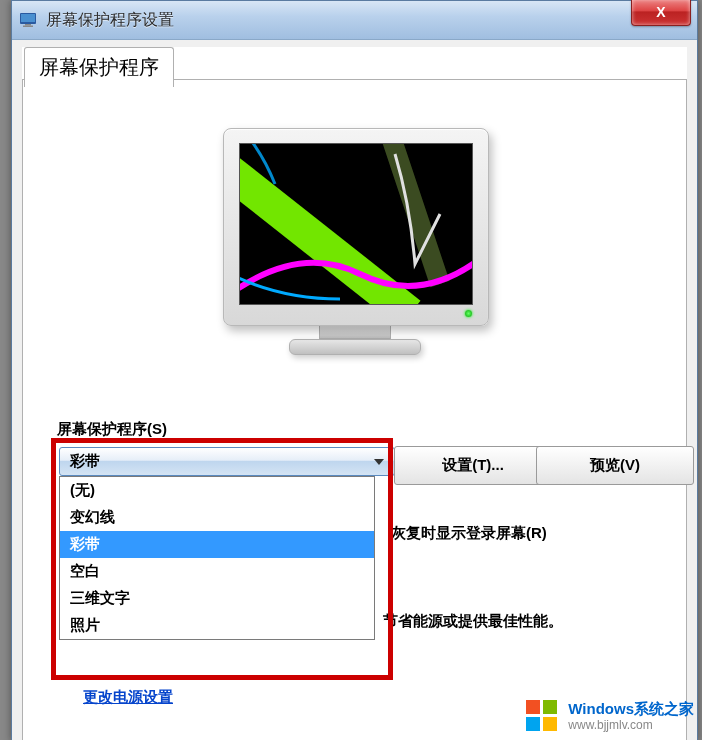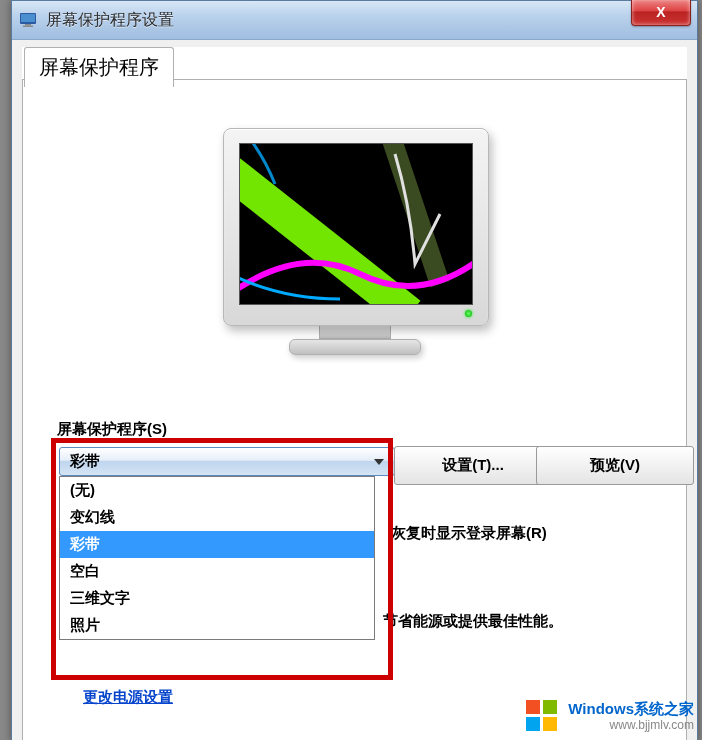--- a/index.html
+++ b/index.html
@@ -266,21 +266,20 @@
   line-height: 1.2;
 }
 .wm-text .line1 {
   color: #0066cc;
   font-size: 15px;
   font-weight: 700;
 }
 .wm-text .line2 {
   color: #888;
   font-size: 12px;
-  text-align: right;
 }
 </style>
 </head>
 <body>
 
 <div class="window">
   <div class="titlebar">
     <span class="titlebar-icon">
       <svg width="18" height="14" viewBox="0 0 18 14">
         <rect x="0" y="0" width="16" height="11" fill="#2a5aa0" rx="1"></rect>

